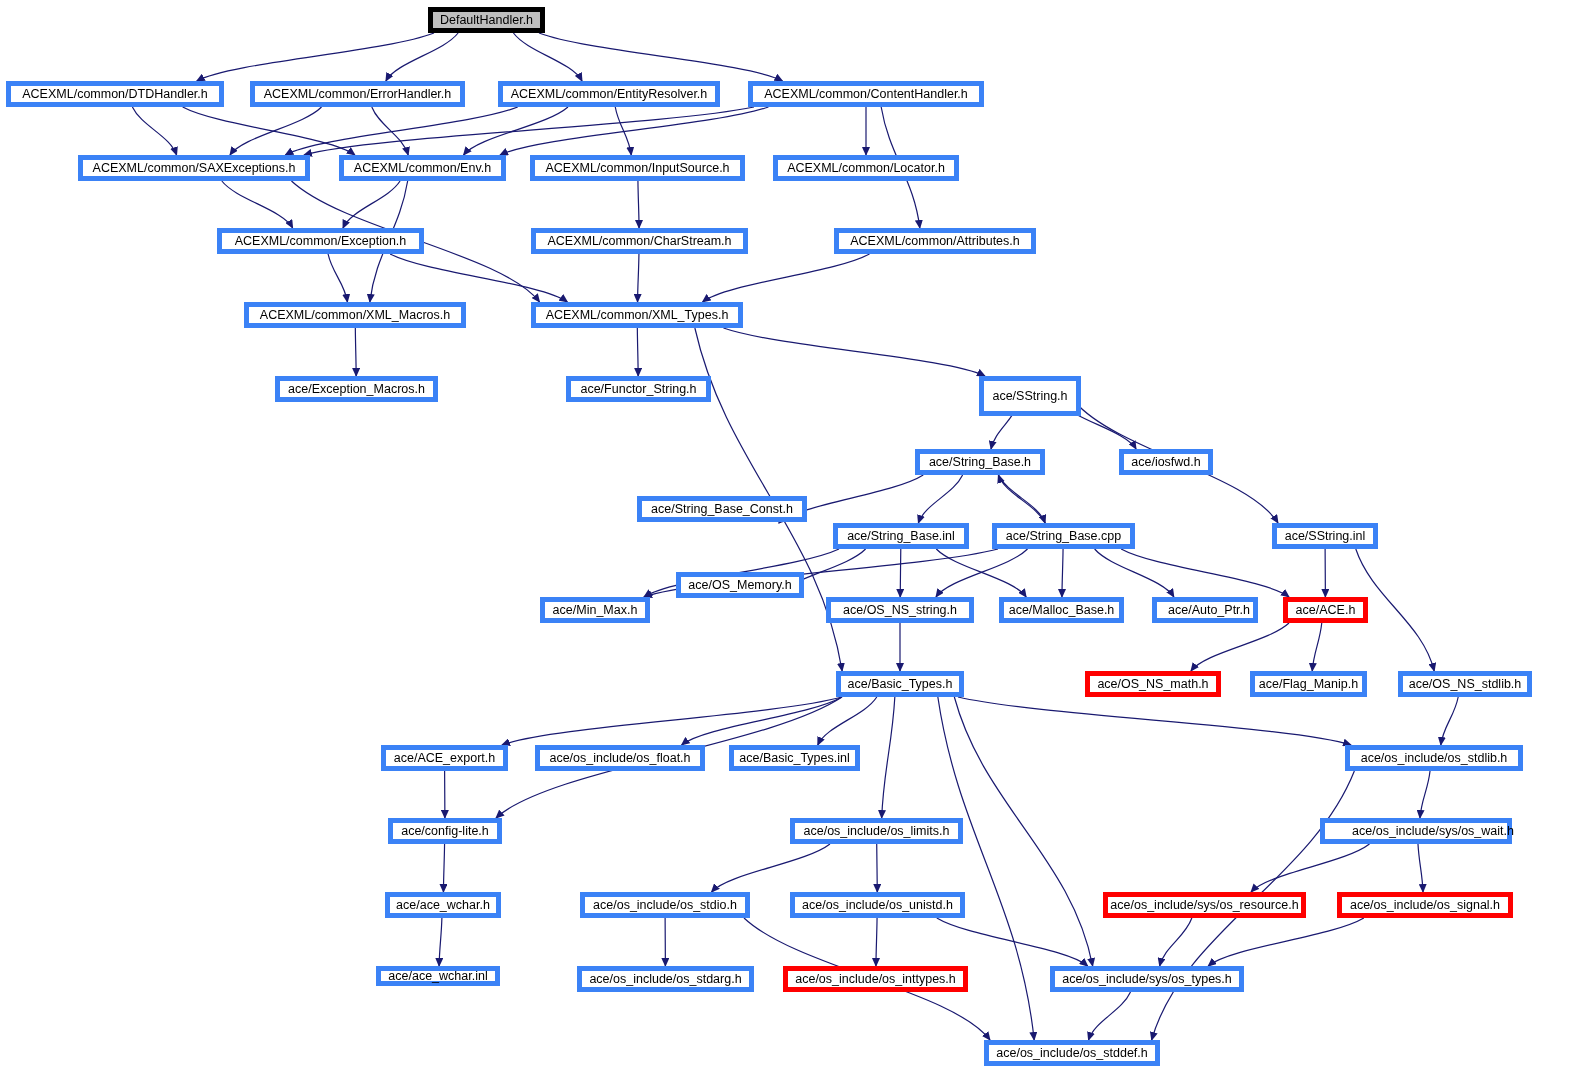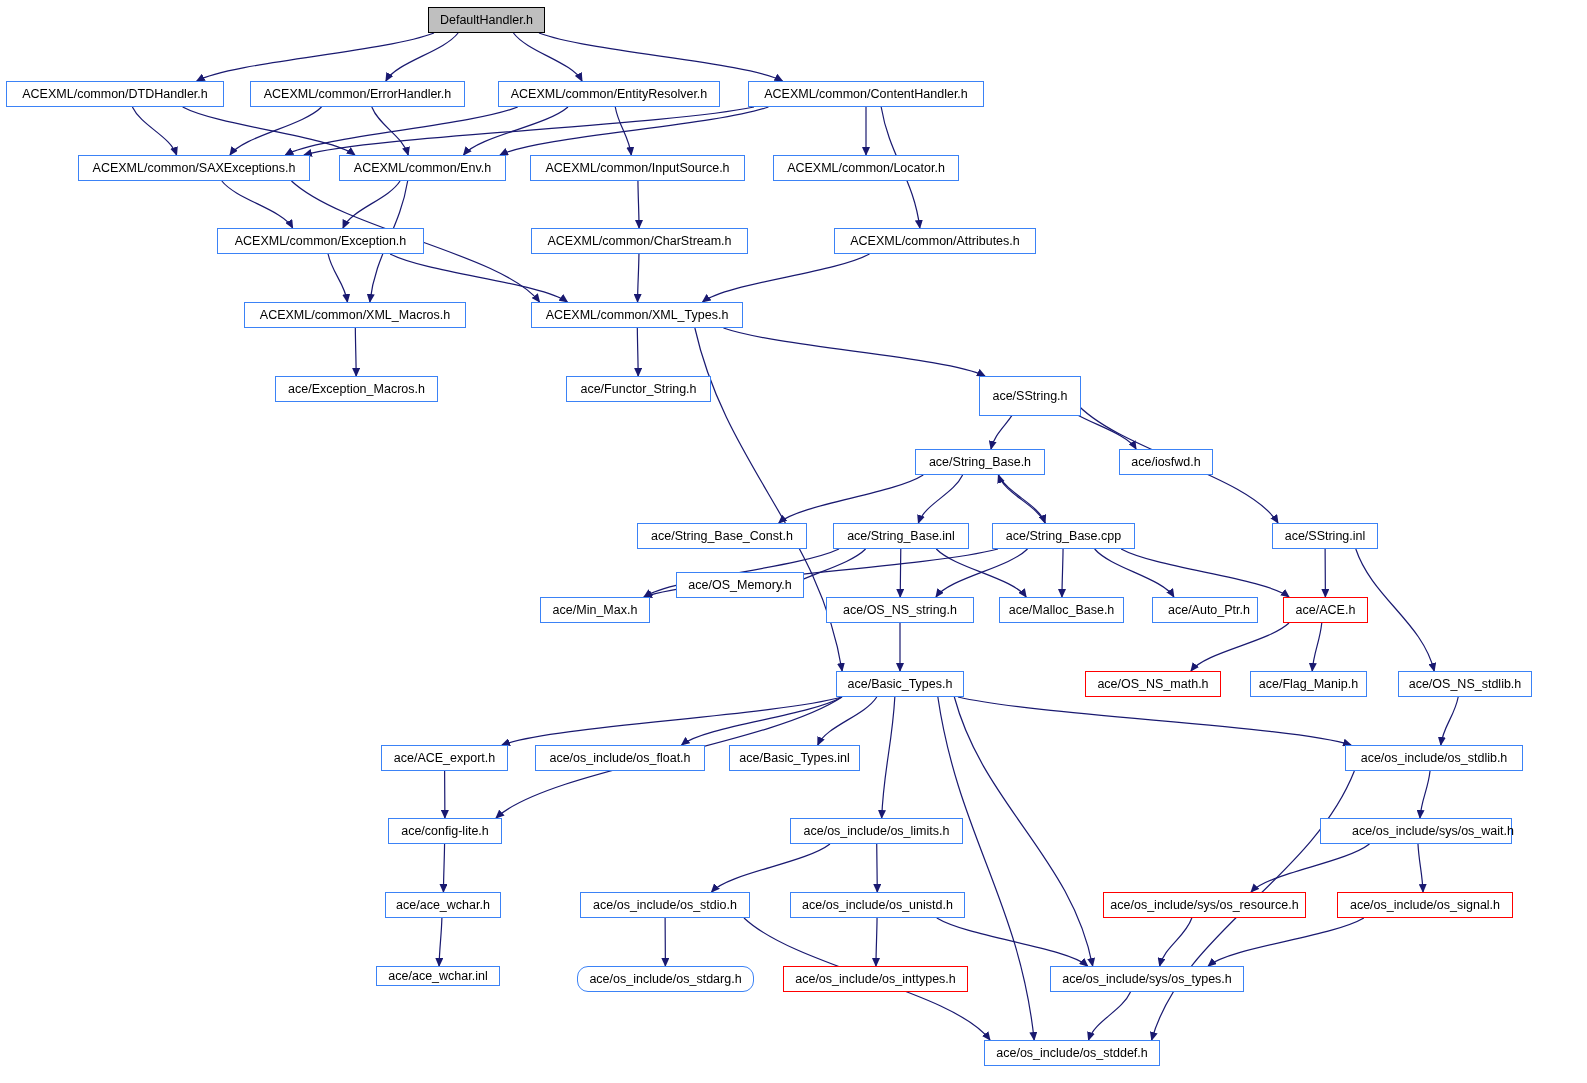--- a/index.html
+++ b/index.html
@@ -20,21 +20,21 @@
     position: absolute;
     left: 0;
     top: 0;
     width: 1587px;
     height: 1083px;
     pointer-events: none;
   }
   .node {
     position: absolute;
     box-sizing: border-box;
-    border: 1px solid #3b82f6;
+    border: 5px solid #3b82f6;
     background: #ffffff;
     color: #000000;
     font-size: 12.5px;
     line-height: 1;
     display: flex;
     align-items: center;
     justify-content: center;
     white-space: nowrap;
     letter-spacing: 0px;
     z-index: 5;
@@ -189,21 +189,21 @@
       </div>
       <div class="node" style="left: 979px; top: 376px; width: 102px; height: 40px;">
         <span class="node-label">ace/SString.h</span>
       </div>
       <div class="node" style="left: 915px; top: 449px; width: 130px; height: 26px;">
         <span class="node-label">ace/String_Base.h</span>
       </div>
       <div class="node" style="left: 1119px; top: 449px; width: 94px; height: 26px;">
         <span class="node-label">ace/iosfwd.h</span>
       </div>
-      <div class="node" style="left: 637px; top: 523px; width: 170px; height: 26px; justify-content: center;">
+      <div class="node" style="left: 637px; top: 496px; width: 170px; height: 26px; justify-content: center;">
         <span class="node-label">ace/String_Base_Const.h</span>
       </div>
       <div class="node" style="left: 833px; top: 523px; width: 136px; height: 26px;">
         <span class="node-label">ace/String_Base.inl</span>
       </div>
       <div class="node" style="left: 992px; top: 523px; width: 143px; height: 26px;">
         <span class="node-label">ace/String_Base.cpp</span>
       </div>
       <div class="node" style="left: 1272px; top: 523px; width: 106px; height: 26px;">
         <span class="node-label">ace/SString.inl</span>
@@ -270,21 +270,21 @@
       </div>
       <div class="node warn" style="left: 1103px; top: 892px; width: 203px; height: 26px;">
         <span class="node-label">ace/os_include/sys/os_resource.h</span>
       </div>
       <div class="node warn" style="left: 1337px; top: 892px; width: 176px; height: 26px;">
         <span class="node-label">ace/os_include/os_signal.h</span>
       </div>
       <div class="node" style="left: 376px; top: 966px; width: 124px; height: 20px;">
         <span class="node-label">ace/ace_wchar.inl</span>
       </div>
-      <div class="node" style="left: 577px; top: 966px; width: 177px; height: 26px; border-radius: 11px;">
+      <div class="node" style="left: 577px; top: 966px; width: 177px; height: 26px;">
         <span class="node-label">ace/os_include/os_stdarg.h</span>
       </div>
       <div class="node warn" style="left: 783px; top: 966px; width: 185px; height: 26px;">
         <span class="node-label">ace/os_include/os_inttypes.h</span>
       </div>
       <div class="node" style="left: 1050px; top: 966px; width: 194px; height: 26px;">
         <span class="node-label">ace/os_include/sys/os_types.h</span>
       </div>
       <div class="node" style="left: 984px; top: 1040px; width: 176px; height: 26px;">
         <span class="node-label">ace/os_include/os_stddef.h</span>

